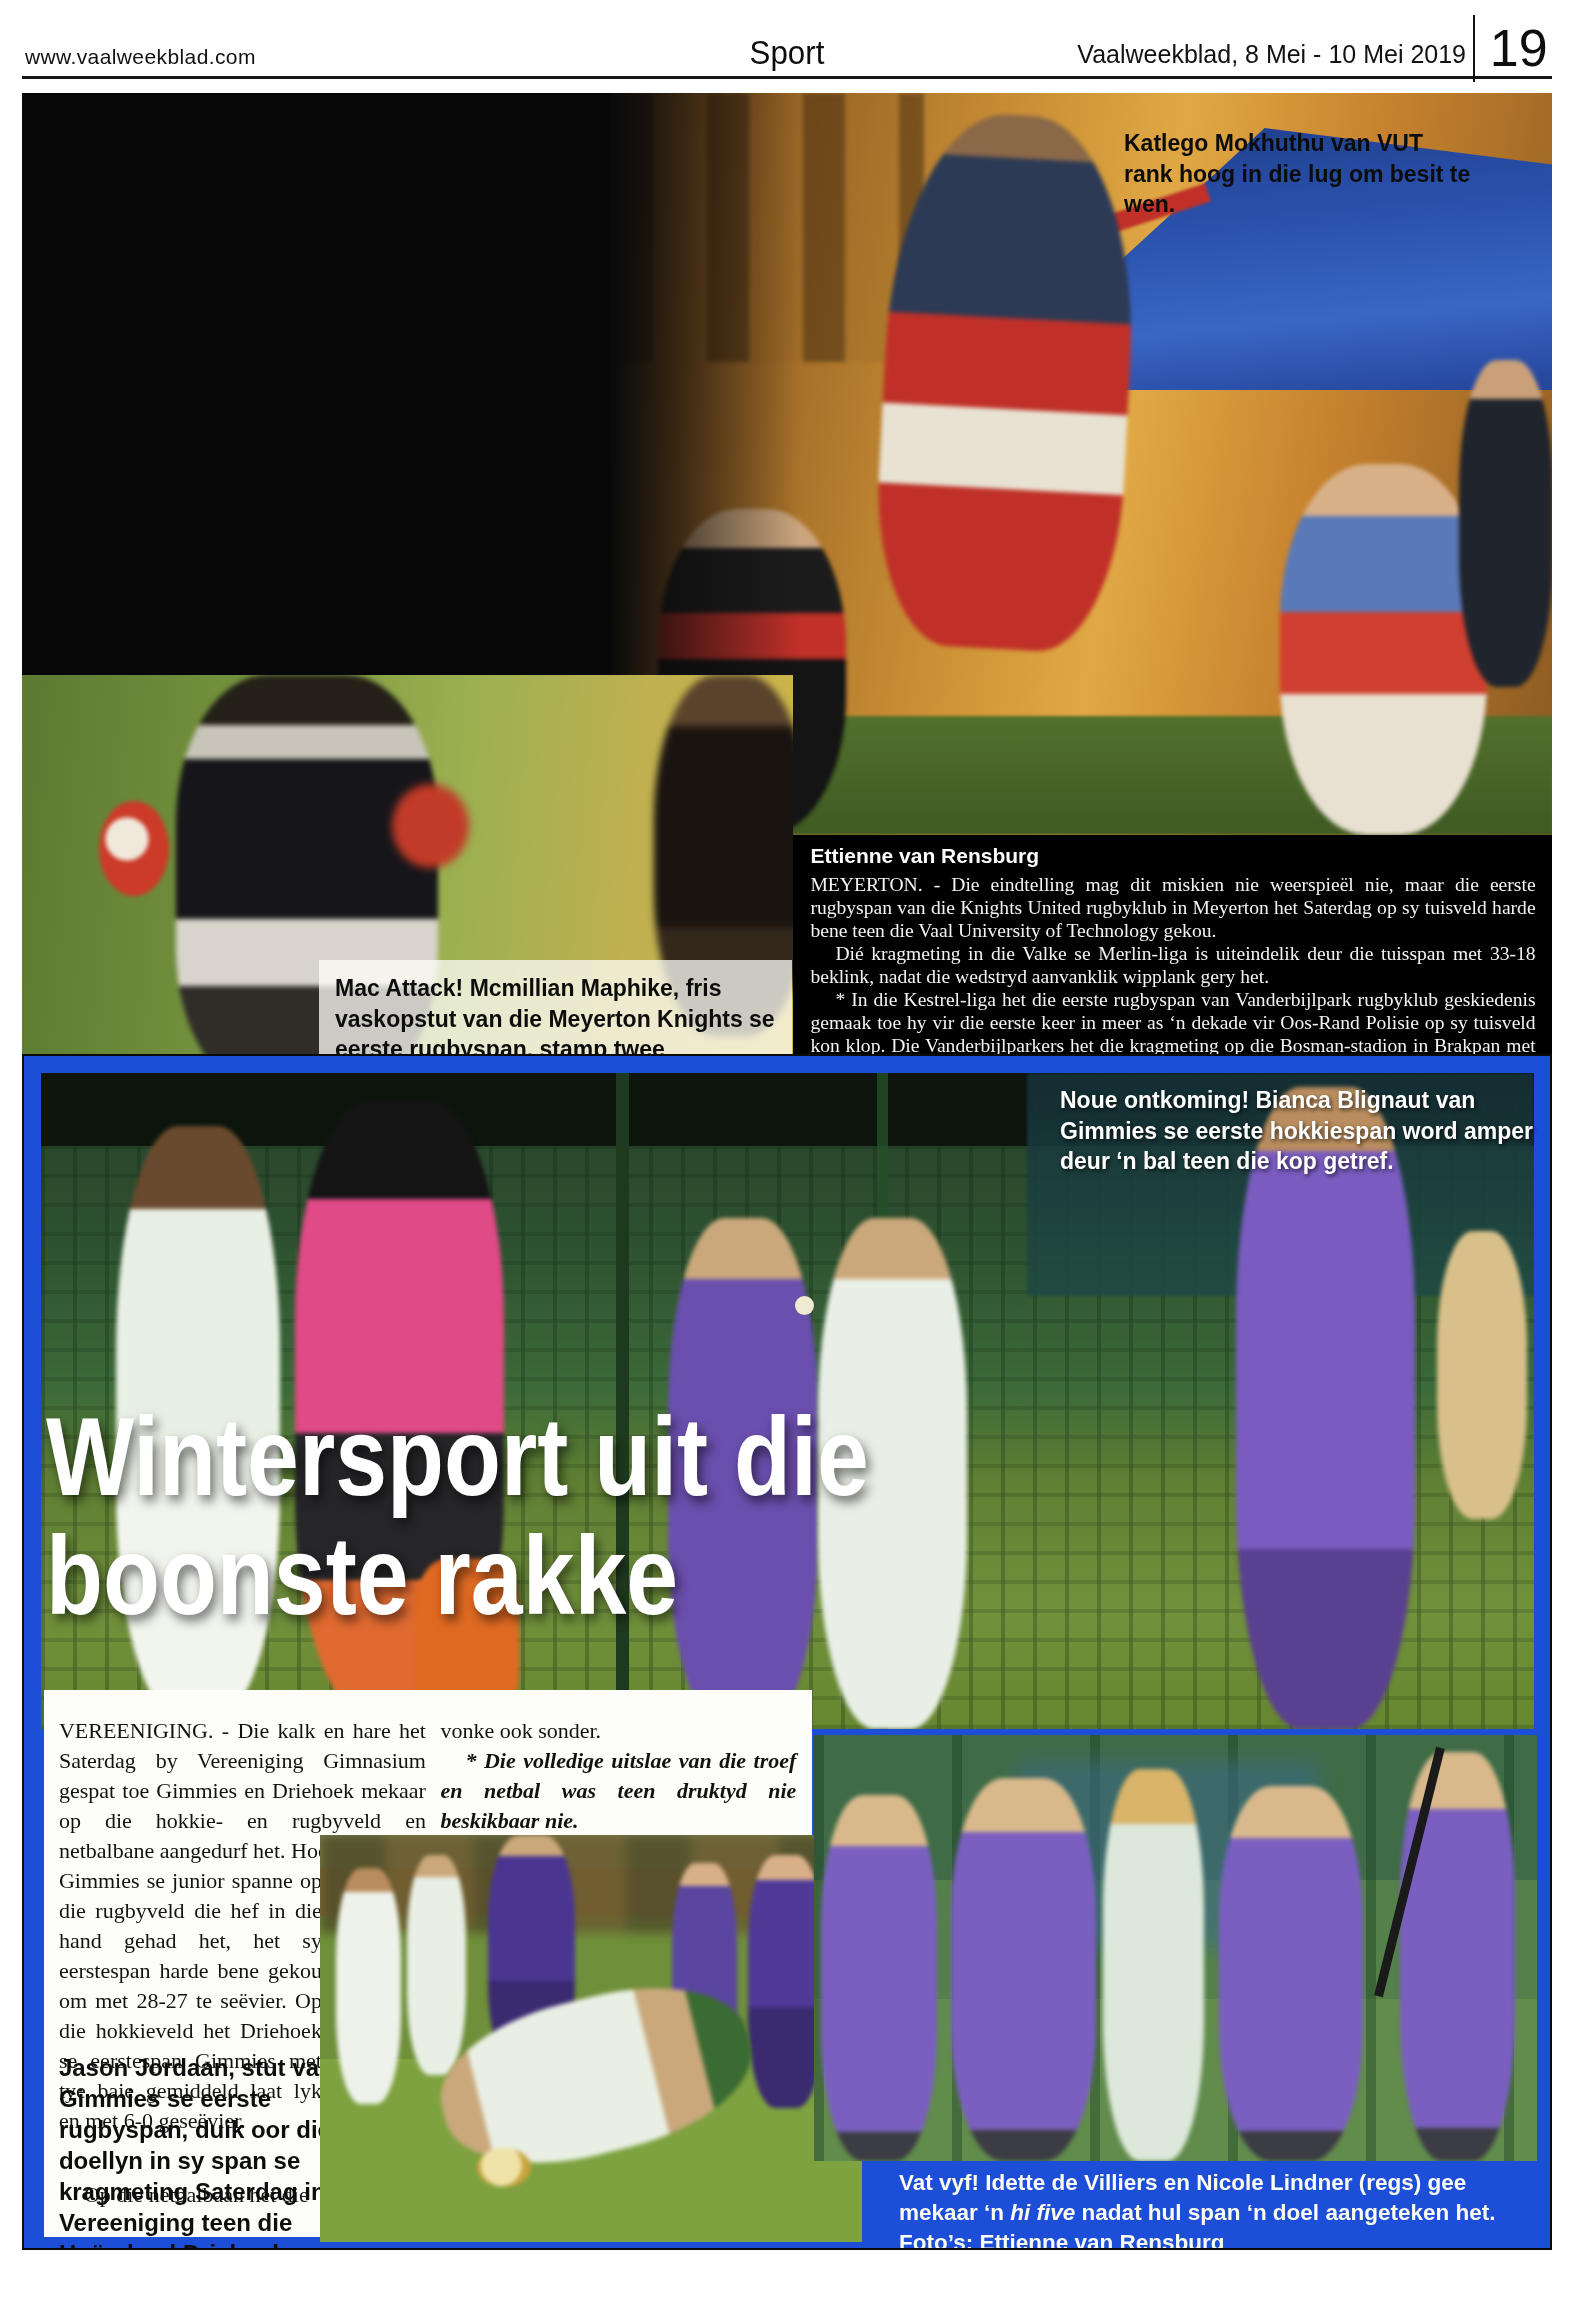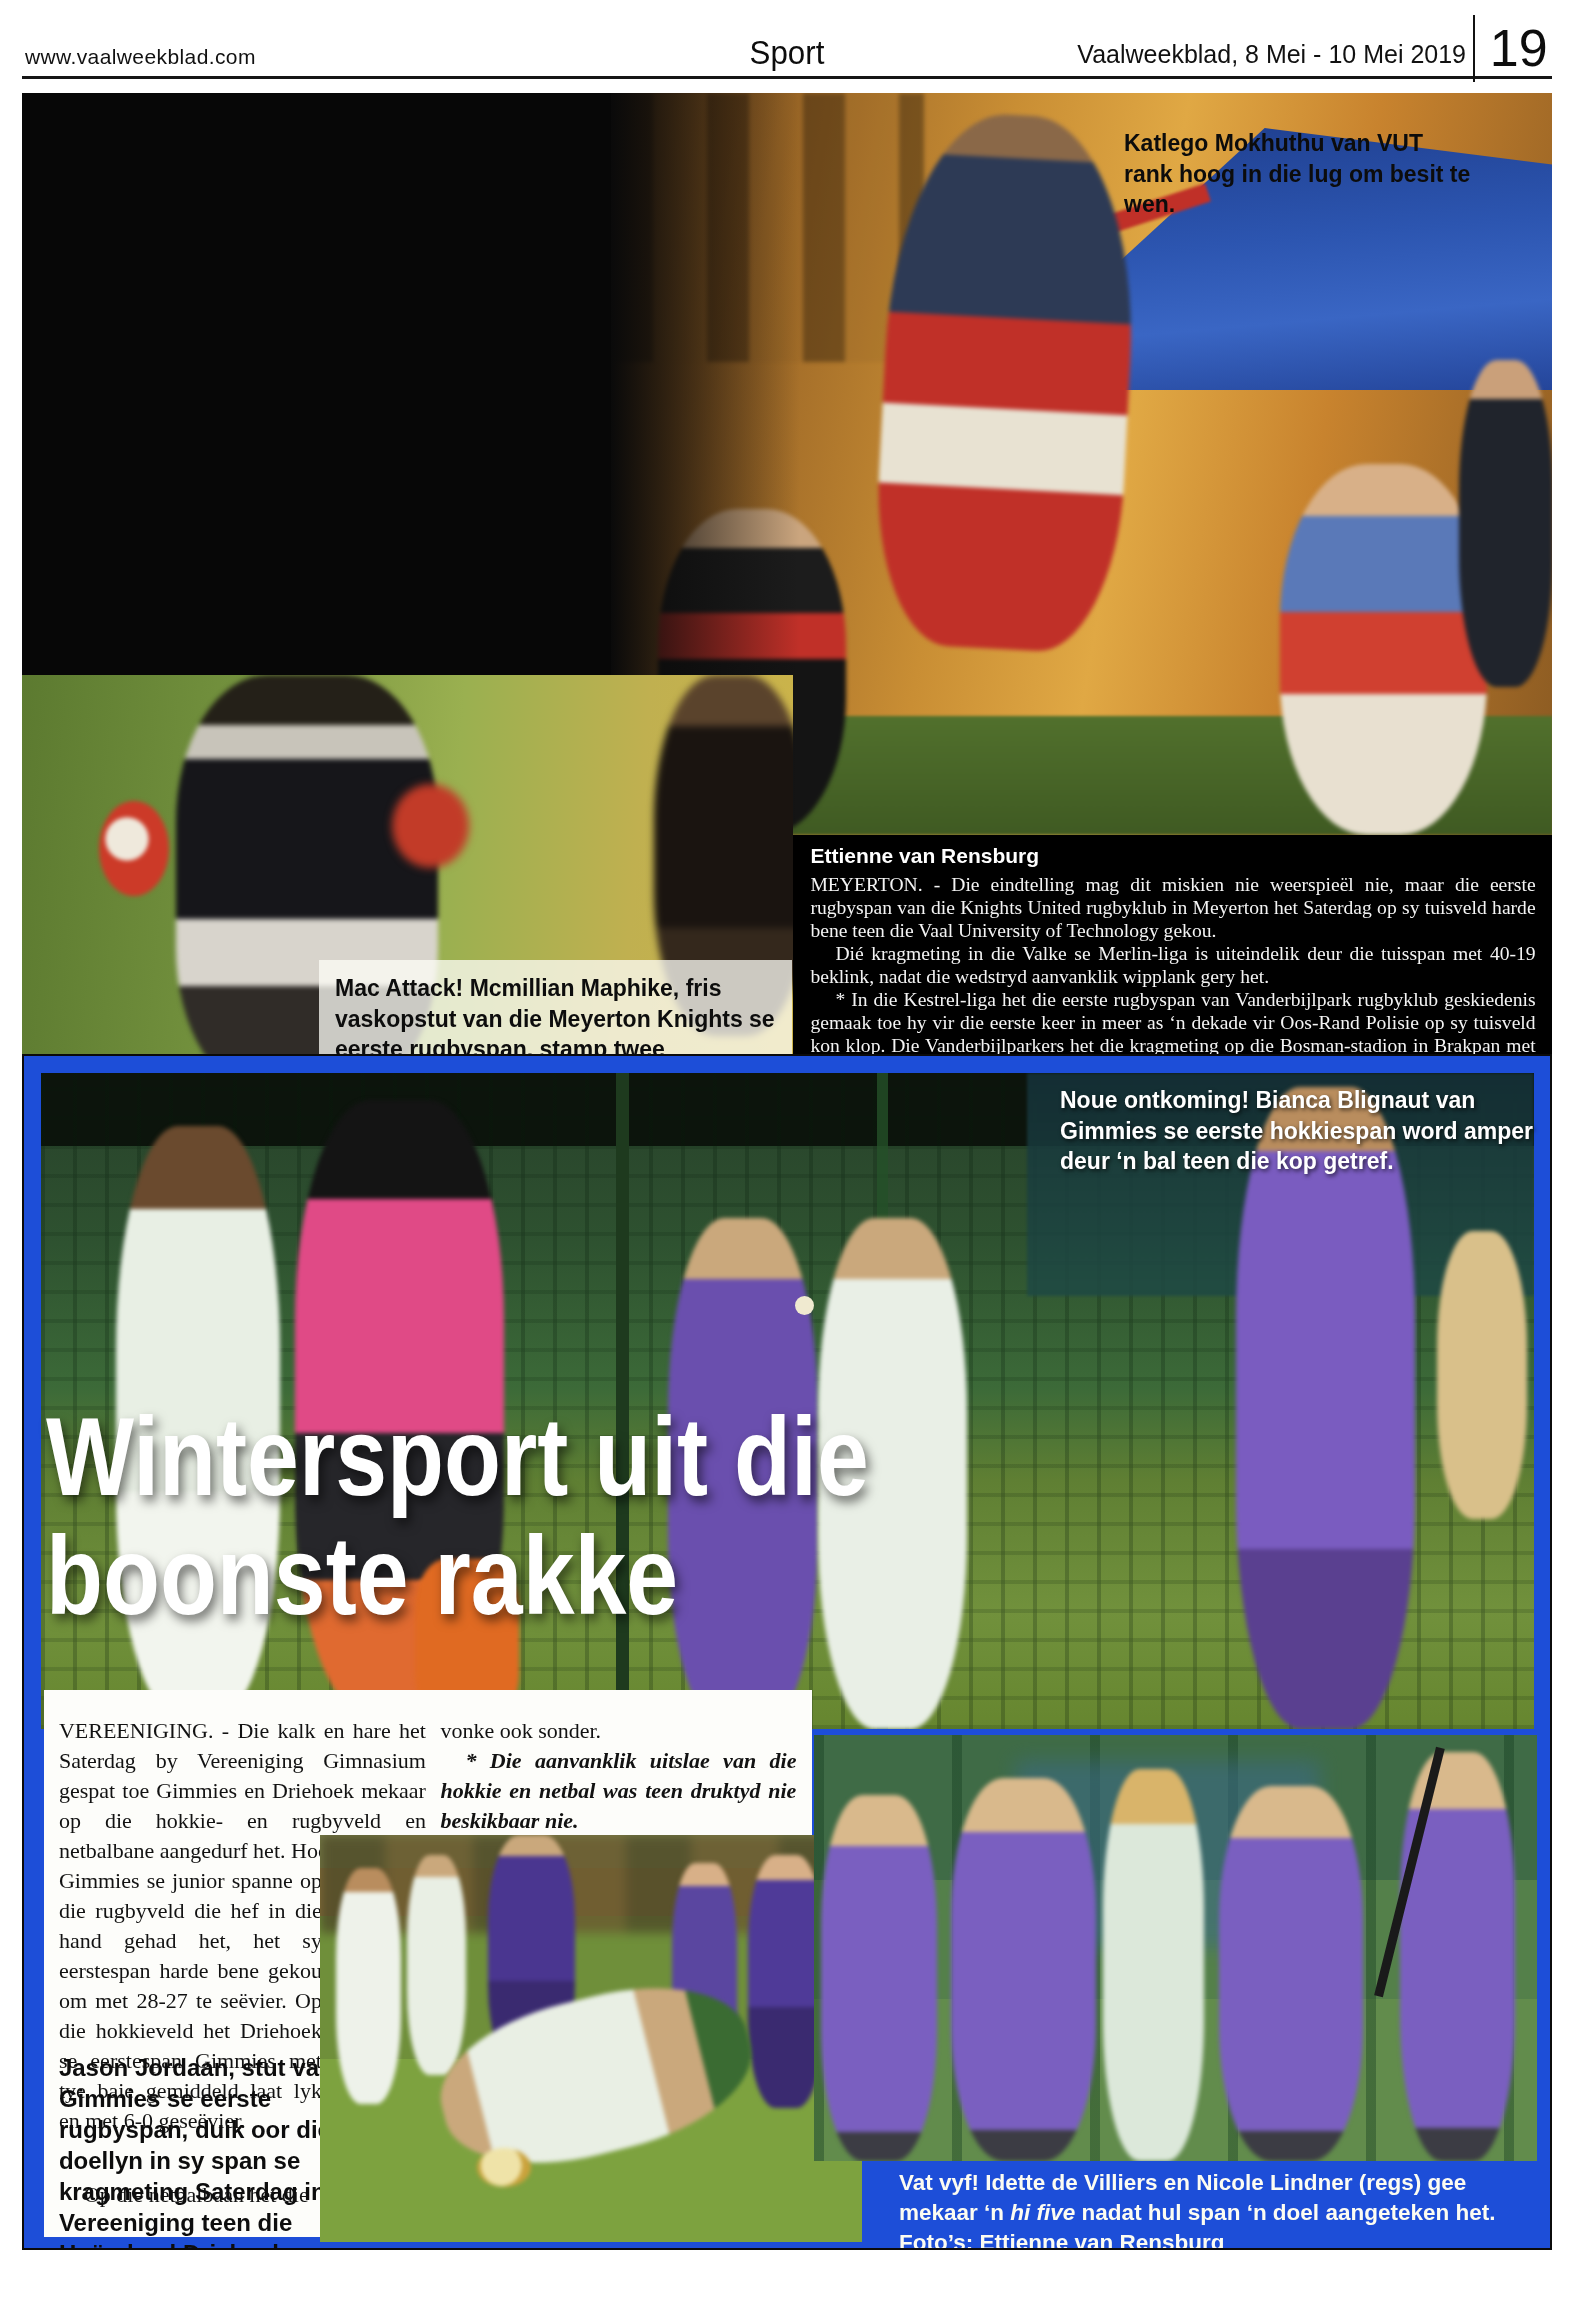--- a/index.html
+++ b/index.html
@@ -181,21 +181,21 @@
     </div>
 
 
     <div class="cap-katlego">Katlego Mokhuthu van VUT rank hoog in die lug om besit te wen.</div>
 
     <div class="cap-mac">Mac Attack! Mcmillian Maphike, fris vaskopstut van die Meyerton Knights se eerste rugbyspan, stamp twee verdedigers sonder seremonie af. Foto’s: Ettienne van Rensburg</div>
 
     <div class="storybox">
       <div class="byline">Ettienne van Rensburg</div>
       <p>MEYERTON. - Die eindtelling mag dit miskien nie weerspieël nie, maar die eerste rugbyspan van die Knights United rugbyklub in Meyerton het Saterdag op sy tuisveld harde bene teen die Vaal University of Technology gekou.</p>
-      <p class="ind">Dié kragmeting in die Valke se Merlin-liga is uiteindelik deur die tuisspan met 40-19 beklink, nadat die wedstryd aanvanklik wipplank gery het.</p>
+      <p class="ind">Dié kragmeting in die Valke se Merlin-liga is uiteindelik deur die tuisspan met 33-18 beklink, nadat die wedstryd aanvanklik wipplank gery het.</p>
       <p class="ind">* In die Kestrel-liga het die eerste rugbyspan van Vanderbijlpark rugbyklub geskiedenis gemaak toe hy vir die eerste keer in meer as ‘n dekade vir Oos-Rand Polisie op sy tuisveld kon klop. Die Vanderbijlparkers het die kragmeting op die Bosman-stadion in Brakpan met 24-15 gewen. Vanderbijlpark lê nou tweede op die punteleer.</p>
     </div>
   </div>
 
   <div class="bottom">
 
     <div class="photo1">
       <div class="p1-top"></div>
       <div class="p1-net"></div>
       <div class="p1-netdark"></div>
@@ -219,21 +219,21 @@
     </div>
 
     <div class="whitebox">
       <div class="col1">
         <p>VEREENIGING. - Die kalk en hare het Saterdag by Vereeniging Gimnasium gespat toe Gimmies en Driehoek mekaar op die hokkie- en rugbyveld en netbalbane aangedurf het. Hoewel</p>
         <p class="narrow">Gimmies se junior spanne op die rugbyveld die hef in die hand gehad het, het sy eerstespan harde bene gekou om met 28-27 te seëvier. Op die hokkieveld het Driehoek se eerstespan Gimmies met tye baie gemiddeld laat lyk en met 6-0 geseëvier.</p>
         <p class="p3">Op die netbalbaan het die</p>
       </div>
       <div class="col2">
         <p>vonke ook sonder.</p>
-        <p class="it">* Die aanvanklik uitslae van die hokkie en netbal was teen druktyd nie beskikbaar nie.</p>
+        <p class="it">* Die volledige uitslae van die troef en netbal was teen druktyd nie beskikbaar nie.</p>
       </div>
       <div class="cap-jason">Jason Jordaan, stut van Gimmies se eerste rugbyspan, duik oor die doellyn in sy span se kragmeting Saterdag in Vereeniging teen die Hoërskool Driehoek.</div>
     </div>
 
     <div class="photodive">
       <div class="d-tree"></div>
       <div class="fig d-white1"></div>
       <div class="fig d-white2"></div>
       <div class="fig d-purple1"></div>
       <div class="fig d-purple2"></div>

